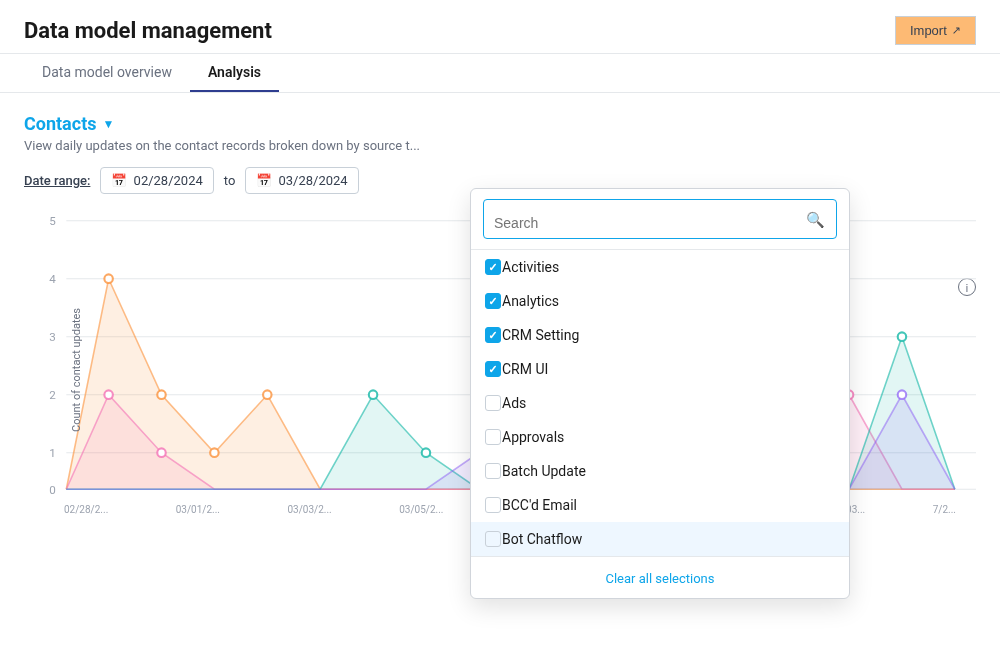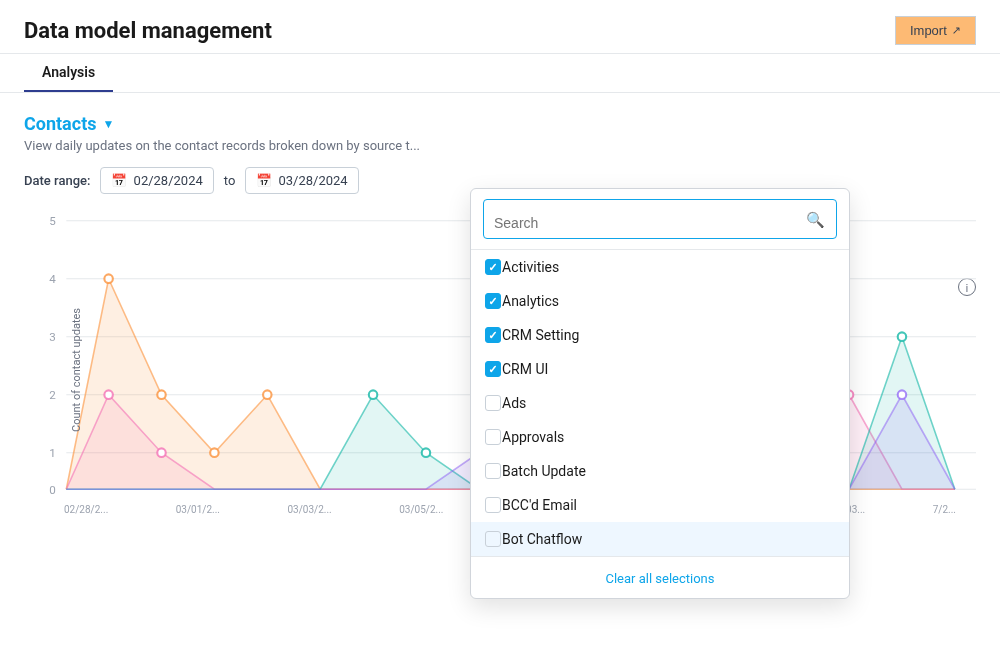--- a/index.html
+++ b/index.html
@@ -105,20 +105,21 @@
       border-radius: 4px;
       padding: 5px 10px;
       font-size: 13px;
       background: #fff;
     }
     .date-icon {
       color: #6b7280;
     }
     .date-label {
       font-weight: 500;
+      text-decoration: underline;
     }
 
     
     .chart-area {
       position: relative;
       height: 320px;
       margin-top: 10px;
     }
     .chart-y-label {
       position: absolute;
@@ -263,20 +264,21 @@
 
 <div class="page-header">
   <h1 class="page-title">Data model management</h1>
   <button class="import-button">
     <span>Import</span>
     <span class="ext-icon">↗</span>
   </button>
 </div>
 
 <div class="tabs-bar">
+  <a class="tab-item">Data model overview</a>
   <a class="tab-item active">Analysis</a>
 </div>
 
 <div class="main-content">
 
   <div class="section-title">
     <span>Contacts</span>
     <span class="dropdown-arrow">▼</span>
   </div>
   <div class="section-subtitle">View daily updates on the contact records broken down by source t...</div>

